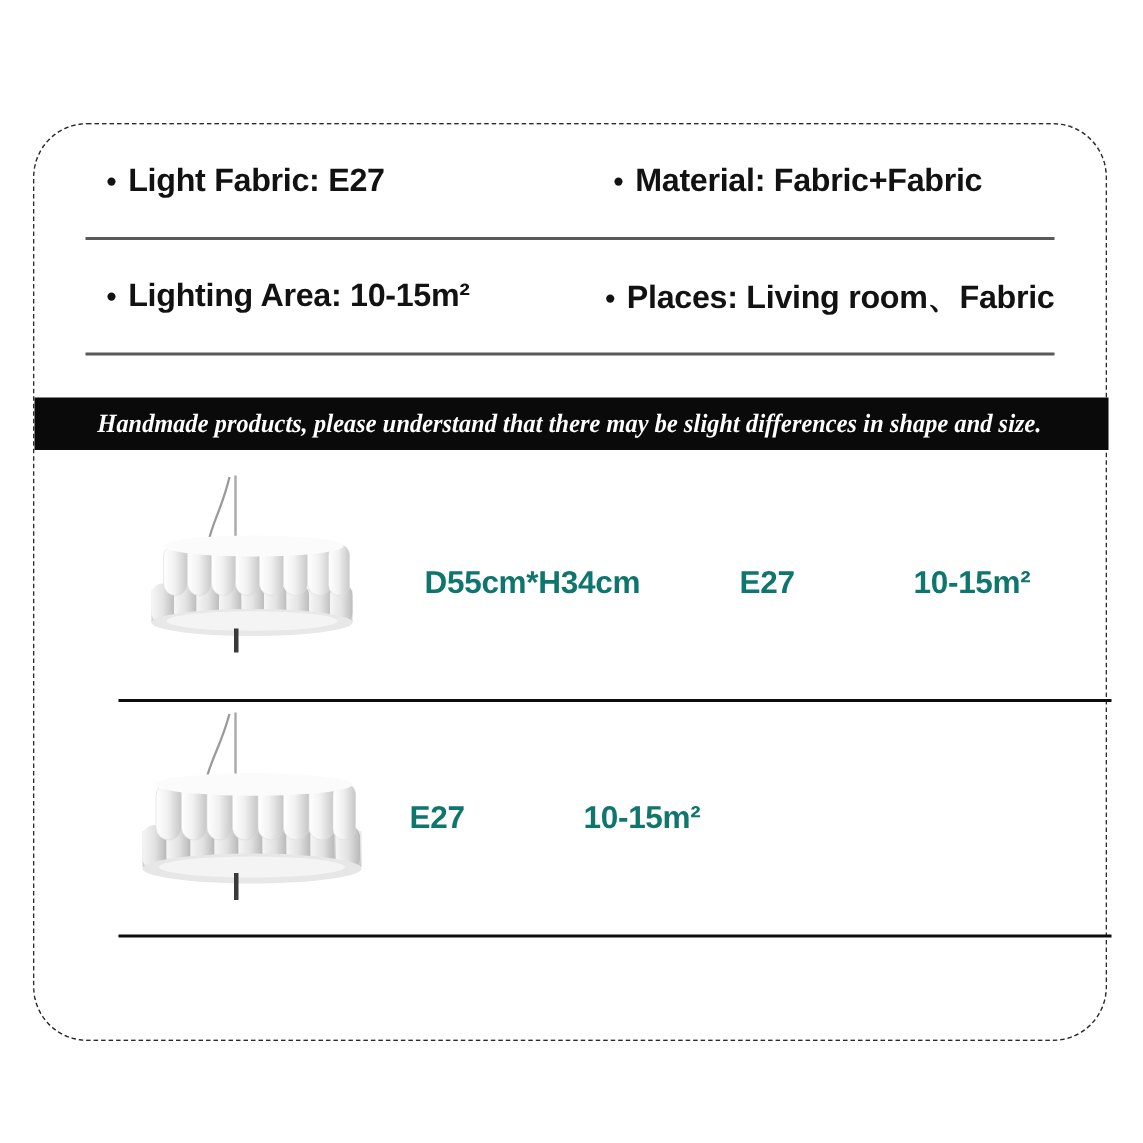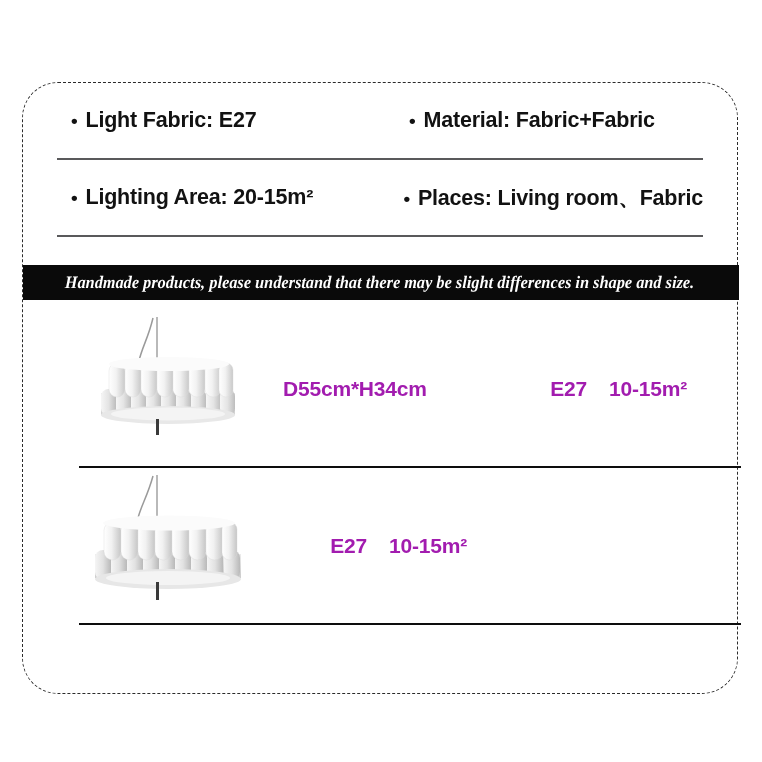--- a/index.html
+++ b/index.html
@@ -106,26 +106,26 @@
   }
   .cell-image {
     width: 178px;
     height: 155px;
     position: relative;
     flex: 0 0 auto;
   }
   .cell-text {
     font-size: 21px;
     font-weight: 700;
-    color: #a21caf;
+    color: #0f766e;
     white-space: nowrap;
     letter-spacing: -0.2px;
   }
   .cell-size   { width: 220px; padding-left: 26px; box-sizing: border-box; }
-  .cell-source { width: 110px; padding-left: 16px; box-sizing: border-box; text-align: right; }
+  .cell-source { width: 110px; padding-left: 16px; box-sizing: border-box; }
   .cell-area   { flex: 1;      padding-left: 22px; box-sizing: border-box; }
 
   
   .lamp { position: absolute; left: 0; top: 0; width: 100%; height: 100%; }
 </style>
 </head>
 <body>
 
 <div class="spec-card">
 
@@ -138,21 +138,21 @@
       </div>
       <div class="attr-cell right">
         <span class="bullet">•</span>
         <span>Material: Fabric+Fabric</span>
       </div>
     </div>
 
     <div class="attr-row">
       <div class="attr-cell left">
         <span class="bullet">•</span>
-        <span>Lighting Area: 20-15m²</span>
+        <span>Lighting Area: 10-15m²</span>
       </div>
       <div class="attr-cell right">
         <span class="bullet">•</span>
         <span>Places: Living room、Fabric</span>
       </div>
     </div>
 
   </div>
 
   <div class="notice-banner">

